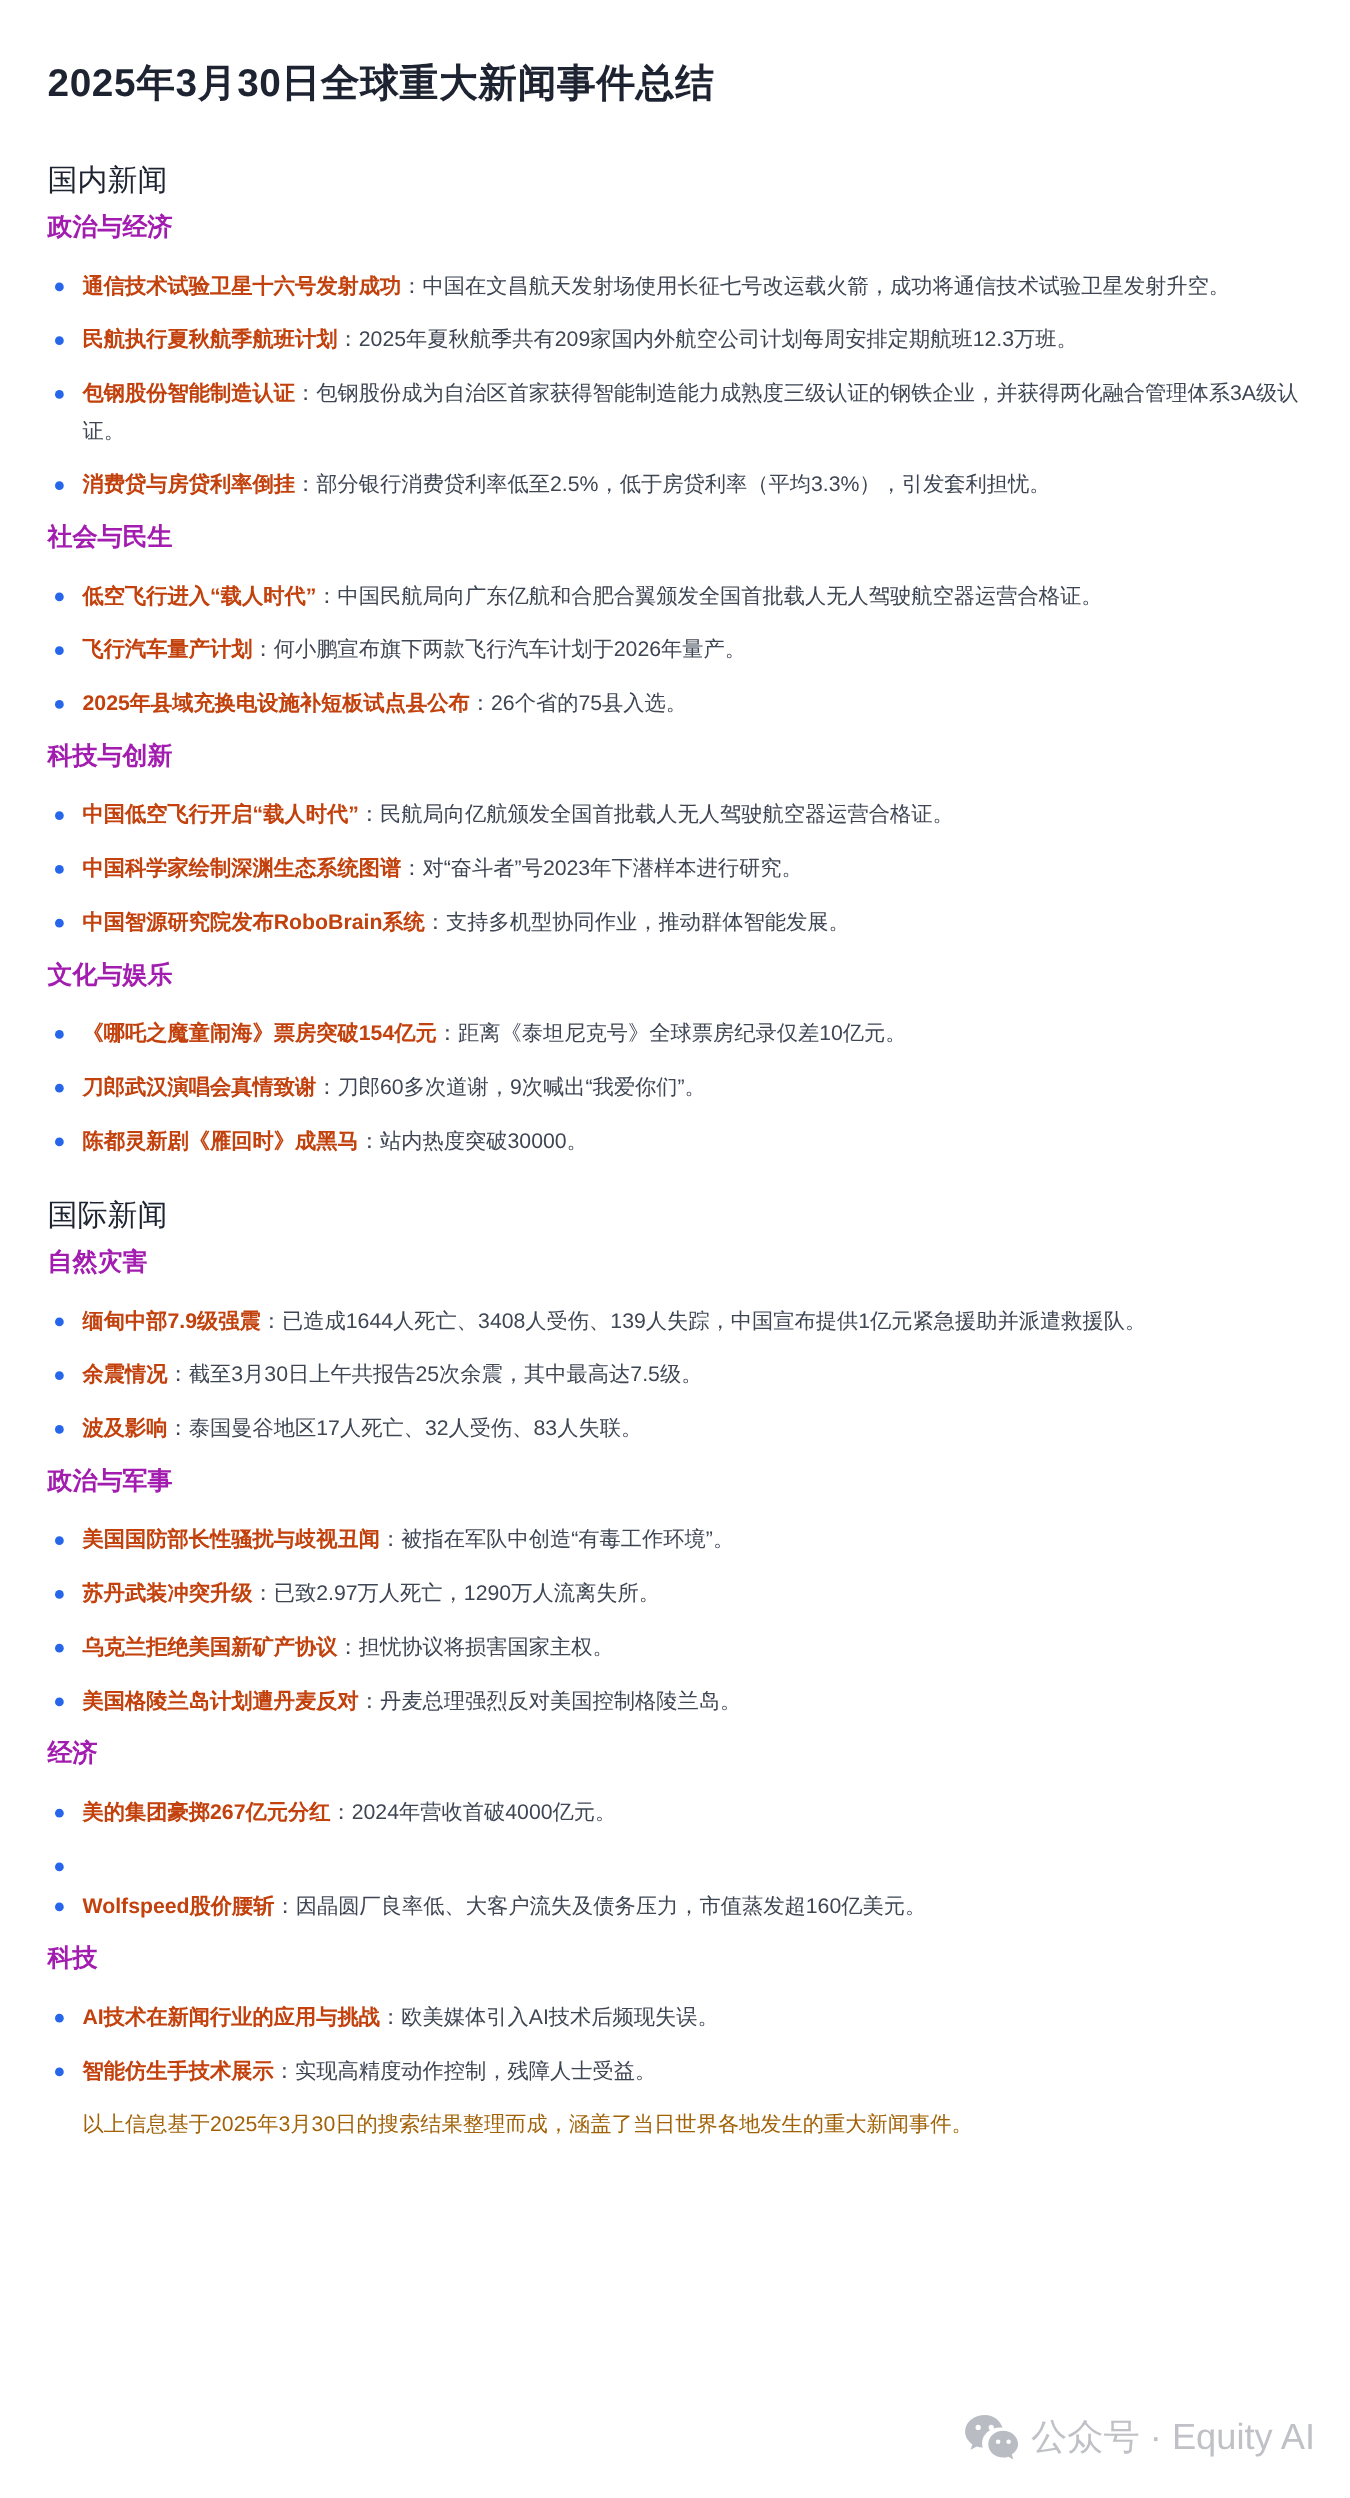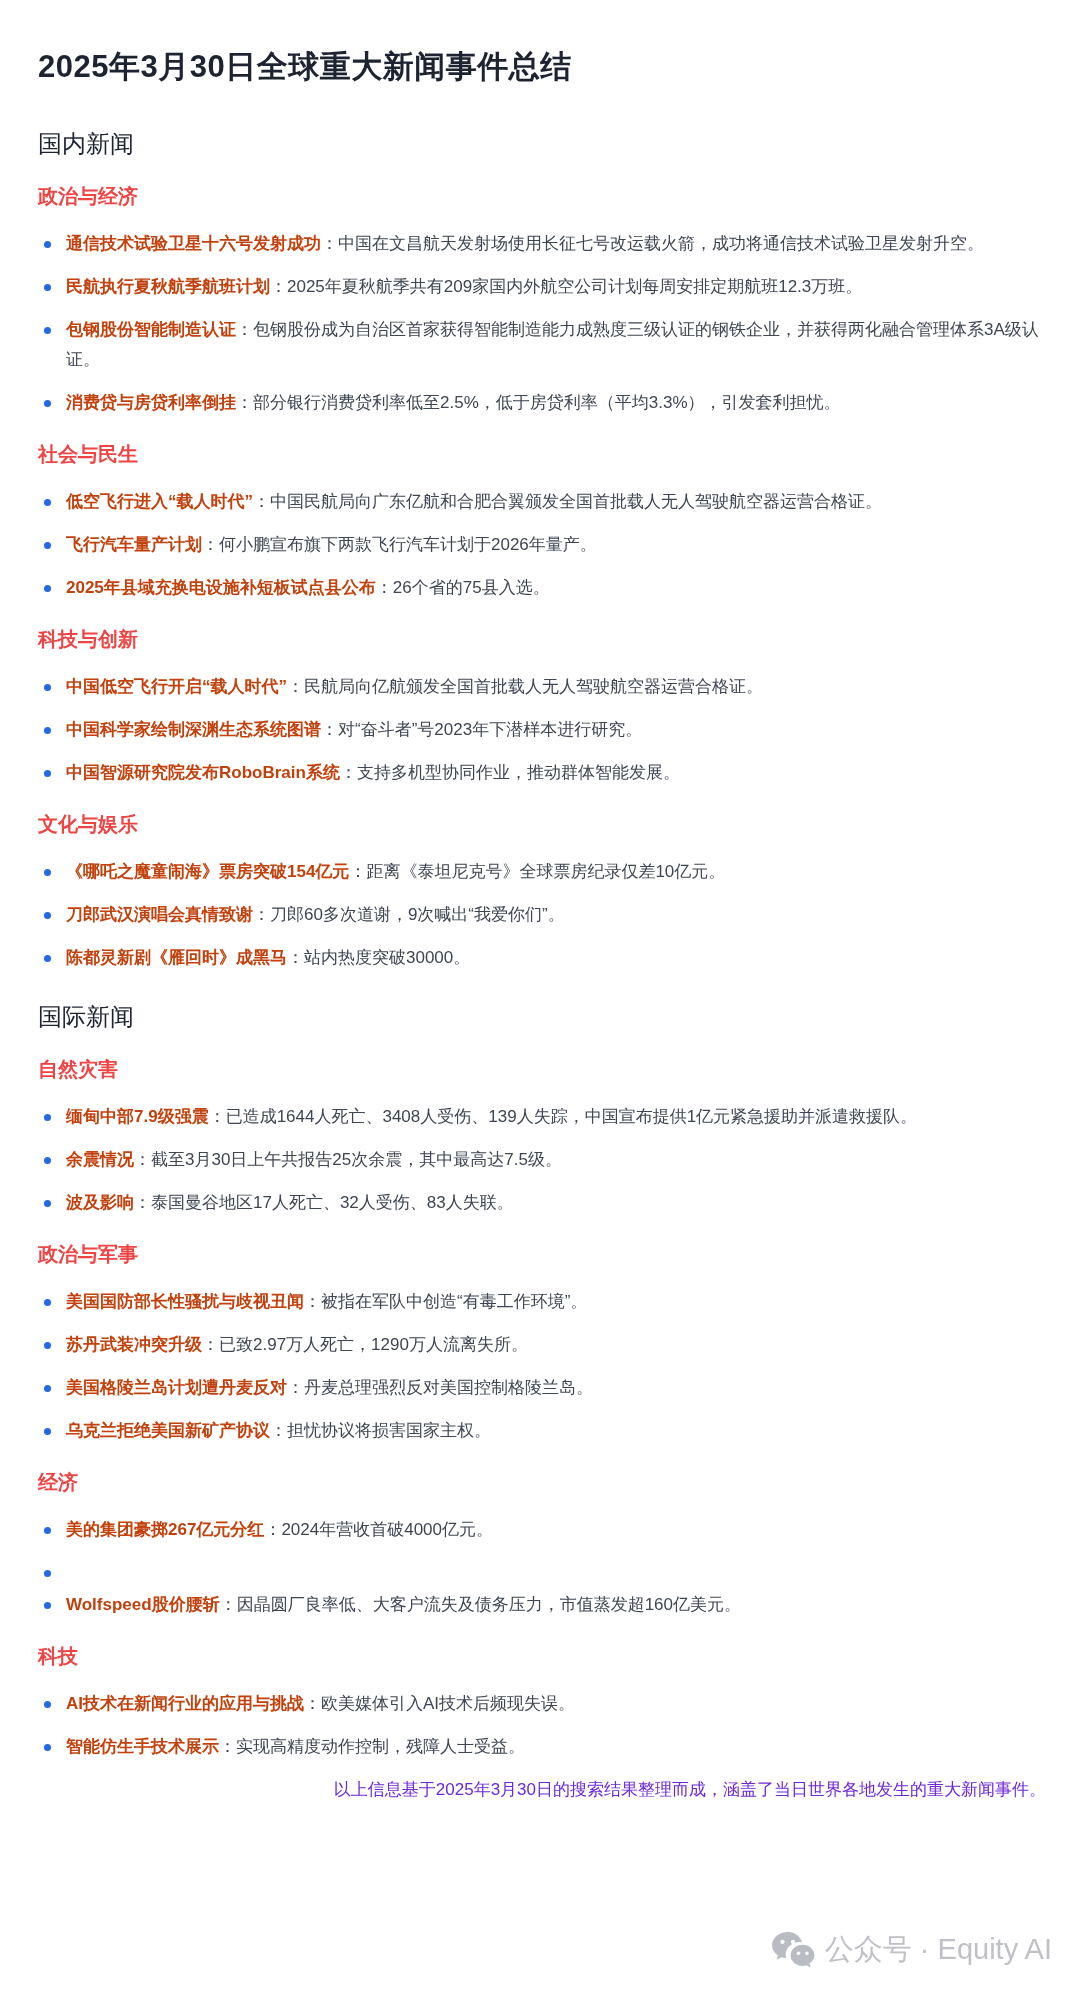--- a/index.html
+++ b/index.html
@@ -4,26 +4,26 @@
 <style>
   html,body{margin:0;padding:0;}
   body{
     width:1080px;height:1998px;box-sizing:border-box;
     padding:46px 34px 0 38px;
     background:#ffffff;overflow:hidden;position:relative;
     font-family:"Liberation Sans","DejaVu Sans",sans-serif;
   }
   h1{font-size:31px;font-weight:700;color:#1d2330;margin:0 0 40px;letter-spacing:.5px;}
   h2{font-size:24px;font-weight:400;color:#1d2330;margin:28px 0 0;}
-  h3{font-size:20px;font-weight:700;color:#ef4444;margin:23px 0 19px;}
+  h3{font-size:20px;font-weight:700;color:#a21caf;margin:8px 0 19px;}
   ul.news-list{list-style:none;margin:0;padding:0;}
   li.news-item{display:flex;align-items:flex-start;margin:0 0 13px;font-size:17px;line-height:30px;color:#3e4553;}
   li.news-item .bullet{flex:0 0 7px;width:7px;height:7px;border-radius:50%;background:#2666eb;margin:12px 15px 0 6px;}
   li.news-item b{color:#c2410c;font-weight:700;}
-  .note{font-size:17px;line-height:30px;color:#6d28d9;margin:2px 0 0 28px;text-align:right;}
+  .note{font-size:17px;line-height:30px;color:#a16207;margin:2px 0 0 28px;}
   .watermark{position:absolute;right:28px;top:1930px;display:flex;align-items:center;gap:9px;
     color:#bfc1c6;font-size:29px;white-space:nowrap;}
   .watermark svg{display:block;}
 </style>
 </head>
 <body>
 
 <h1>2025年3月30日全球重大新闻事件总结</h1>
 
 <div id="sections-root">
@@ -113,25 +113,25 @@
       <li class="news-item">
         <span class="bullet"></span>
         <span class="txt"><b>美国国防部长性骚扰与歧视丑闻</b><span>：被指在军队中创造“有毒工作环境”。</span></span>
       </li>
       <li class="news-item">
         <span class="bullet"></span>
         <span class="txt"><b>苏丹武装冲突升级</b><span>：已致2.97万人死亡，1290万人流离失所。</span></span>
       </li>
       <li class="news-item">
         <span class="bullet"></span>
-        <span class="txt"><b>美国格陵兰岛计划遭丹麦反对</b><span>：丹麦总理强烈反对美国控制格陵兰岛。</span></span>
+        <span class="txt"><b>乌克兰拒绝美国新矿产协议</b><span>：担忧协议将损害国家主权。</span></span>
       </li>
       <li class="news-item">
         <span class="bullet"></span>
-        <span class="txt"><b>乌克兰拒绝美国新矿产协议</b><span>：担忧协议将损害国家主权。</span></span>
+        <span class="txt"><b>美国格陵兰岛计划遭丹麦反对</b><span>：丹麦总理强烈反对美国控制格陵兰岛。</span></span>
       </li>
     </ul>
     <h3>经济</h3>
     <ul class="news-list">
       <li class="news-item">
         <span class="bullet"></span>
         <span class="txt"><b>美的集团豪掷267亿元分红</b><span>：2024年营收首破4000亿元。</span></span>
       </li>
       <li class="news-item">
         <span class="bullet"></span>

